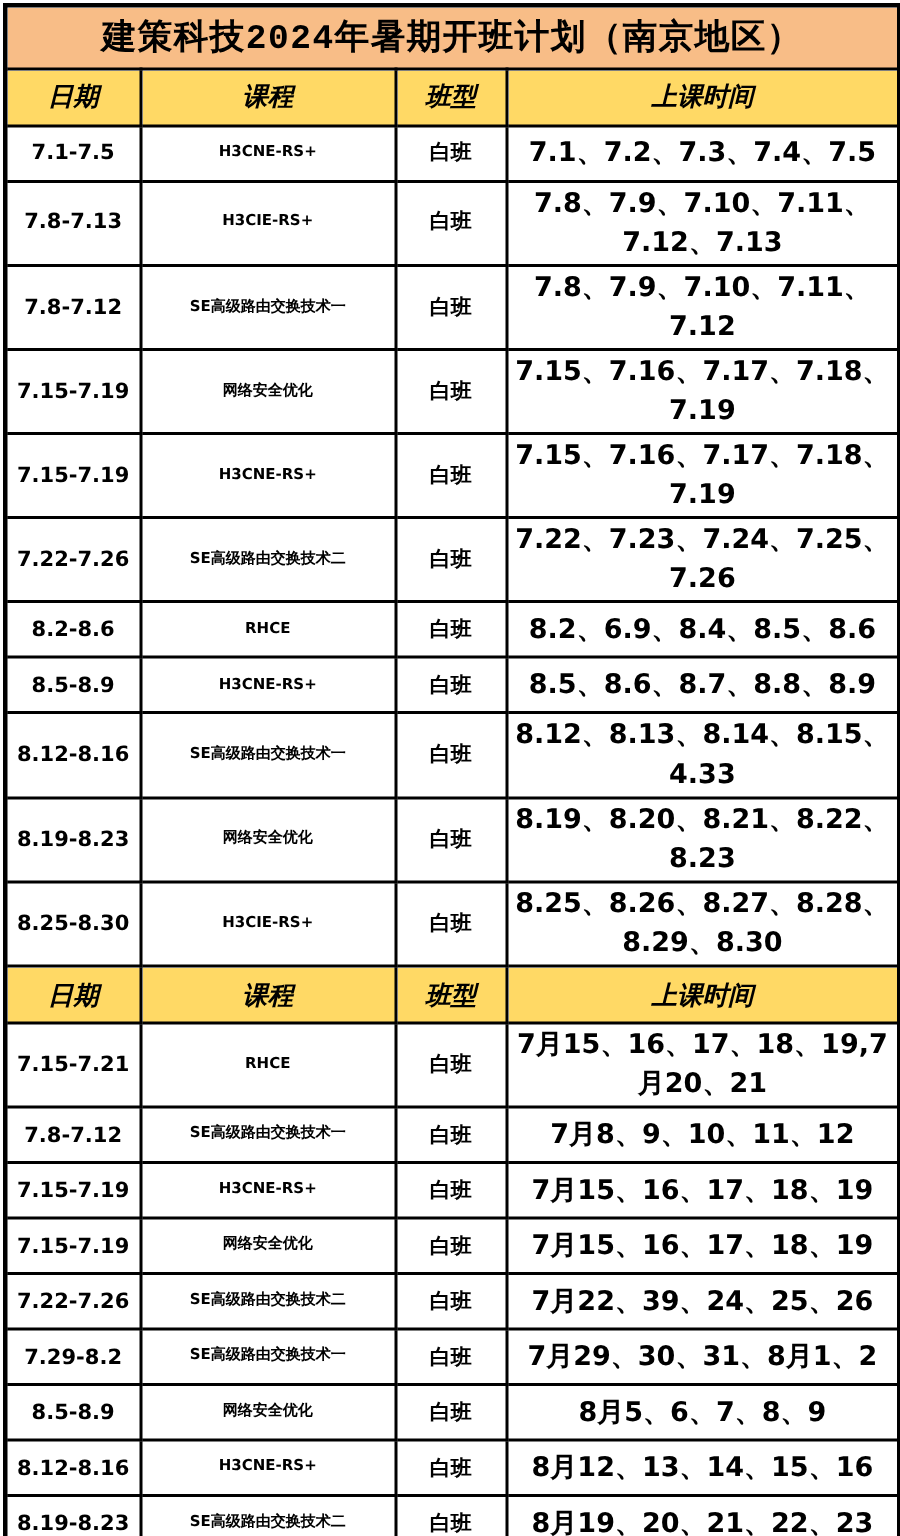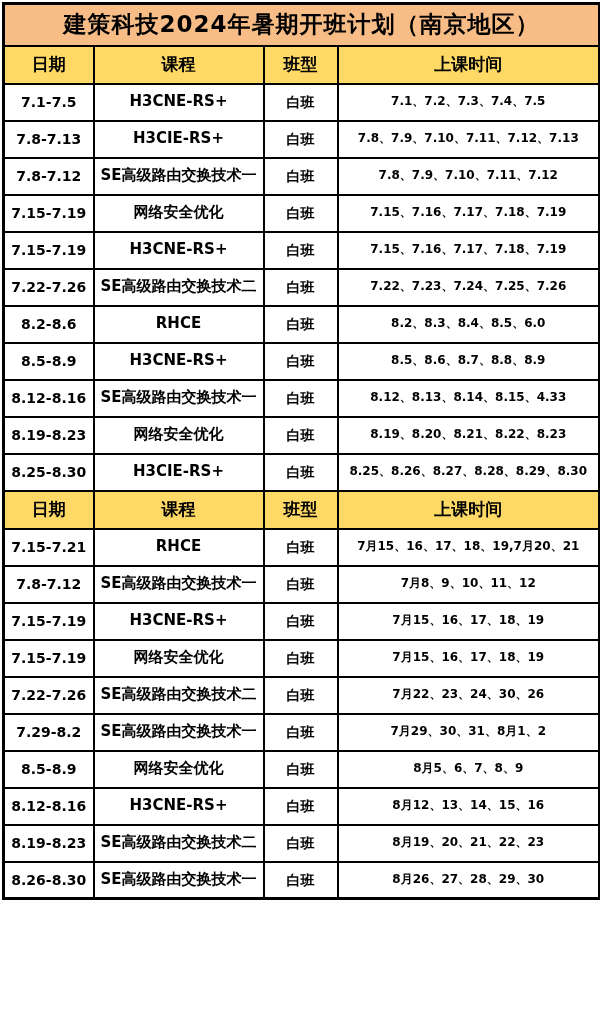--- a/index.html
+++ b/index.html
@@ -33,39 +33,40 @@
   col.c-time   { width: 262px; }
   td, th {
     border: 2px solid var(--border-color);
     text-align: center;
     vertical-align: middle;
     color: var(--text-color);
     font-weight: bold;
     padding: 1px 2px;
     overflow: hidden;
   }
-  tr.title-row { height: 42px; }
+  tr.title-row { height: 42px; font-family: Liberation Mono, monospace; }
   tr.title-row td {
     background: var(--title-bg);
     font-size: 23px;
     letter-spacing: 1px;
   }
   tr.header-row { height: 38px; }
   tr.header-row th {
     background: var(--header-bg);
     font-size: 17px;
+    font-style: italic;
   }
   tr.data-row { height: 37px; }
   tr.data-row td {
     background: var(--row-bg);
     font-size: 14px;
     line-height: 1.45;
   }
-  tr.data-row td.course-cell { font-size: 15px; }
-  tr.data-row td.time-cell   { font-size: 12px; }
+  tr.data-row td.course-cell { font-size: 10px; }
+  tr.data-row td.time-cell   { font-size: 18px; }
 </style>
 </head>
 <body>
 
 <table class="schedule">
   <colgroup>
     <col class="c-date">
     <col class="c-course">
     <col class="c-type">
     <col class="c-time">
@@ -121,21 +122,21 @@
     <td class="course-cell">SE高级路由交换技术二</td>
     <td class="type-cell">白班</td>
     <td class="time-cell">7.22、7.23、7.24、7.25、7.26</td>
   </tr>
 
 
   <tr class="data-row">
     <td class="date-cell">8.2-8.6</td>
     <td class="course-cell">RHCE</td>
     <td class="type-cell">白班</td>
-    <td class="time-cell">8.2、8.3、8.4、8.5、6.0</td>
+    <td class="time-cell">8.2、6.9、8.4、8.5、8.6</td>
   </tr>
 
   <tr class="data-row">
     <td class="date-cell">8.5-8.9</td>
     <td class="course-cell">H3CNE-RS+</td>
     <td class="type-cell">白班</td>
     <td class="time-cell">8.5、8.6、8.7、8.8、8.9</td>
   </tr>
 
   <tr class="data-row">
@@ -192,21 +193,21 @@
     <td class="date-cell">7.15-7.19</td>
     <td class="course-cell">网络安全优化</td>
     <td class="type-cell">白班</td>
     <td class="time-cell">7月15、16、17、18、19</td>
   </tr>
 
   <tr class="data-row">
     <td class="date-cell">7.22-7.26</td>
     <td class="course-cell">SE高级路由交换技术二</td>
     <td class="type-cell">白班</td>
-    <td class="time-cell">7月22、23、24、30、26</td>
+    <td class="time-cell">7月22、39、24、25、26</td>
   </tr>
 
   <tr class="data-row">
     <td class="date-cell">7.29-8.2</td>
     <td class="course-cell">SE高级路由交换技术一</td>
     <td class="type-cell">白班</td>
     <td class="time-cell">7月29、30、31、8月1、2</td>
   </tr>
 
   <tr class="data-row">

